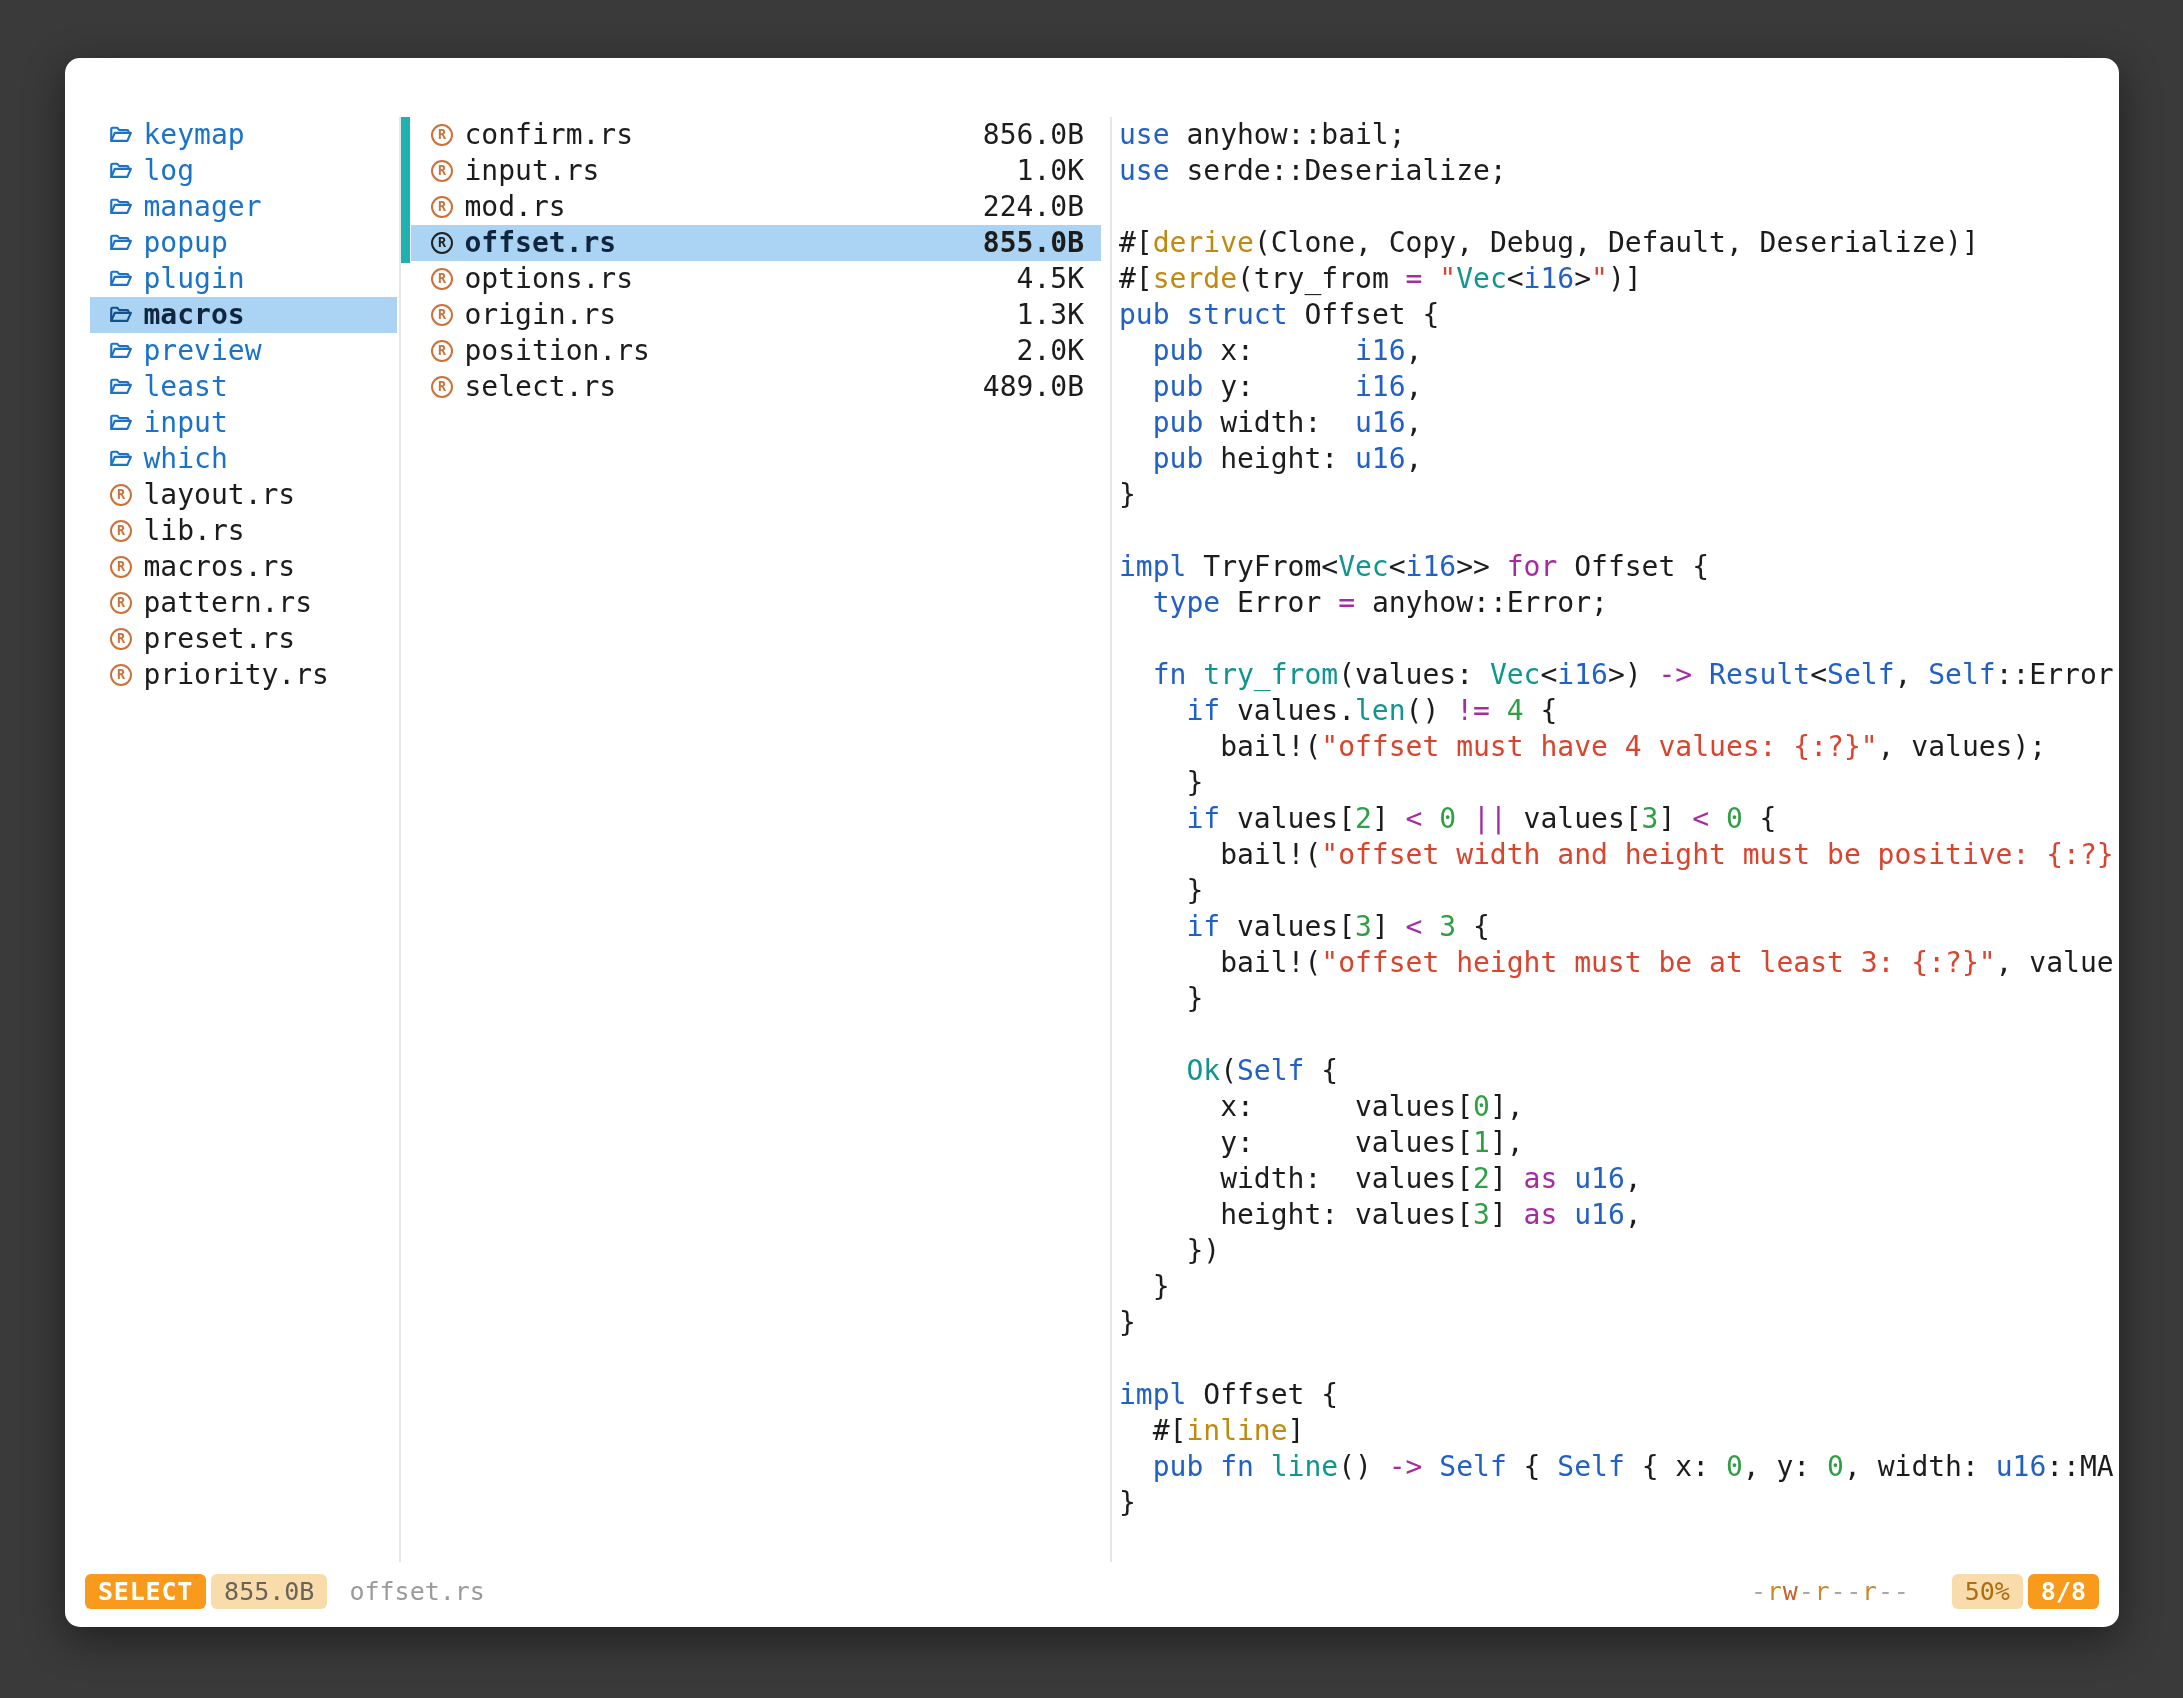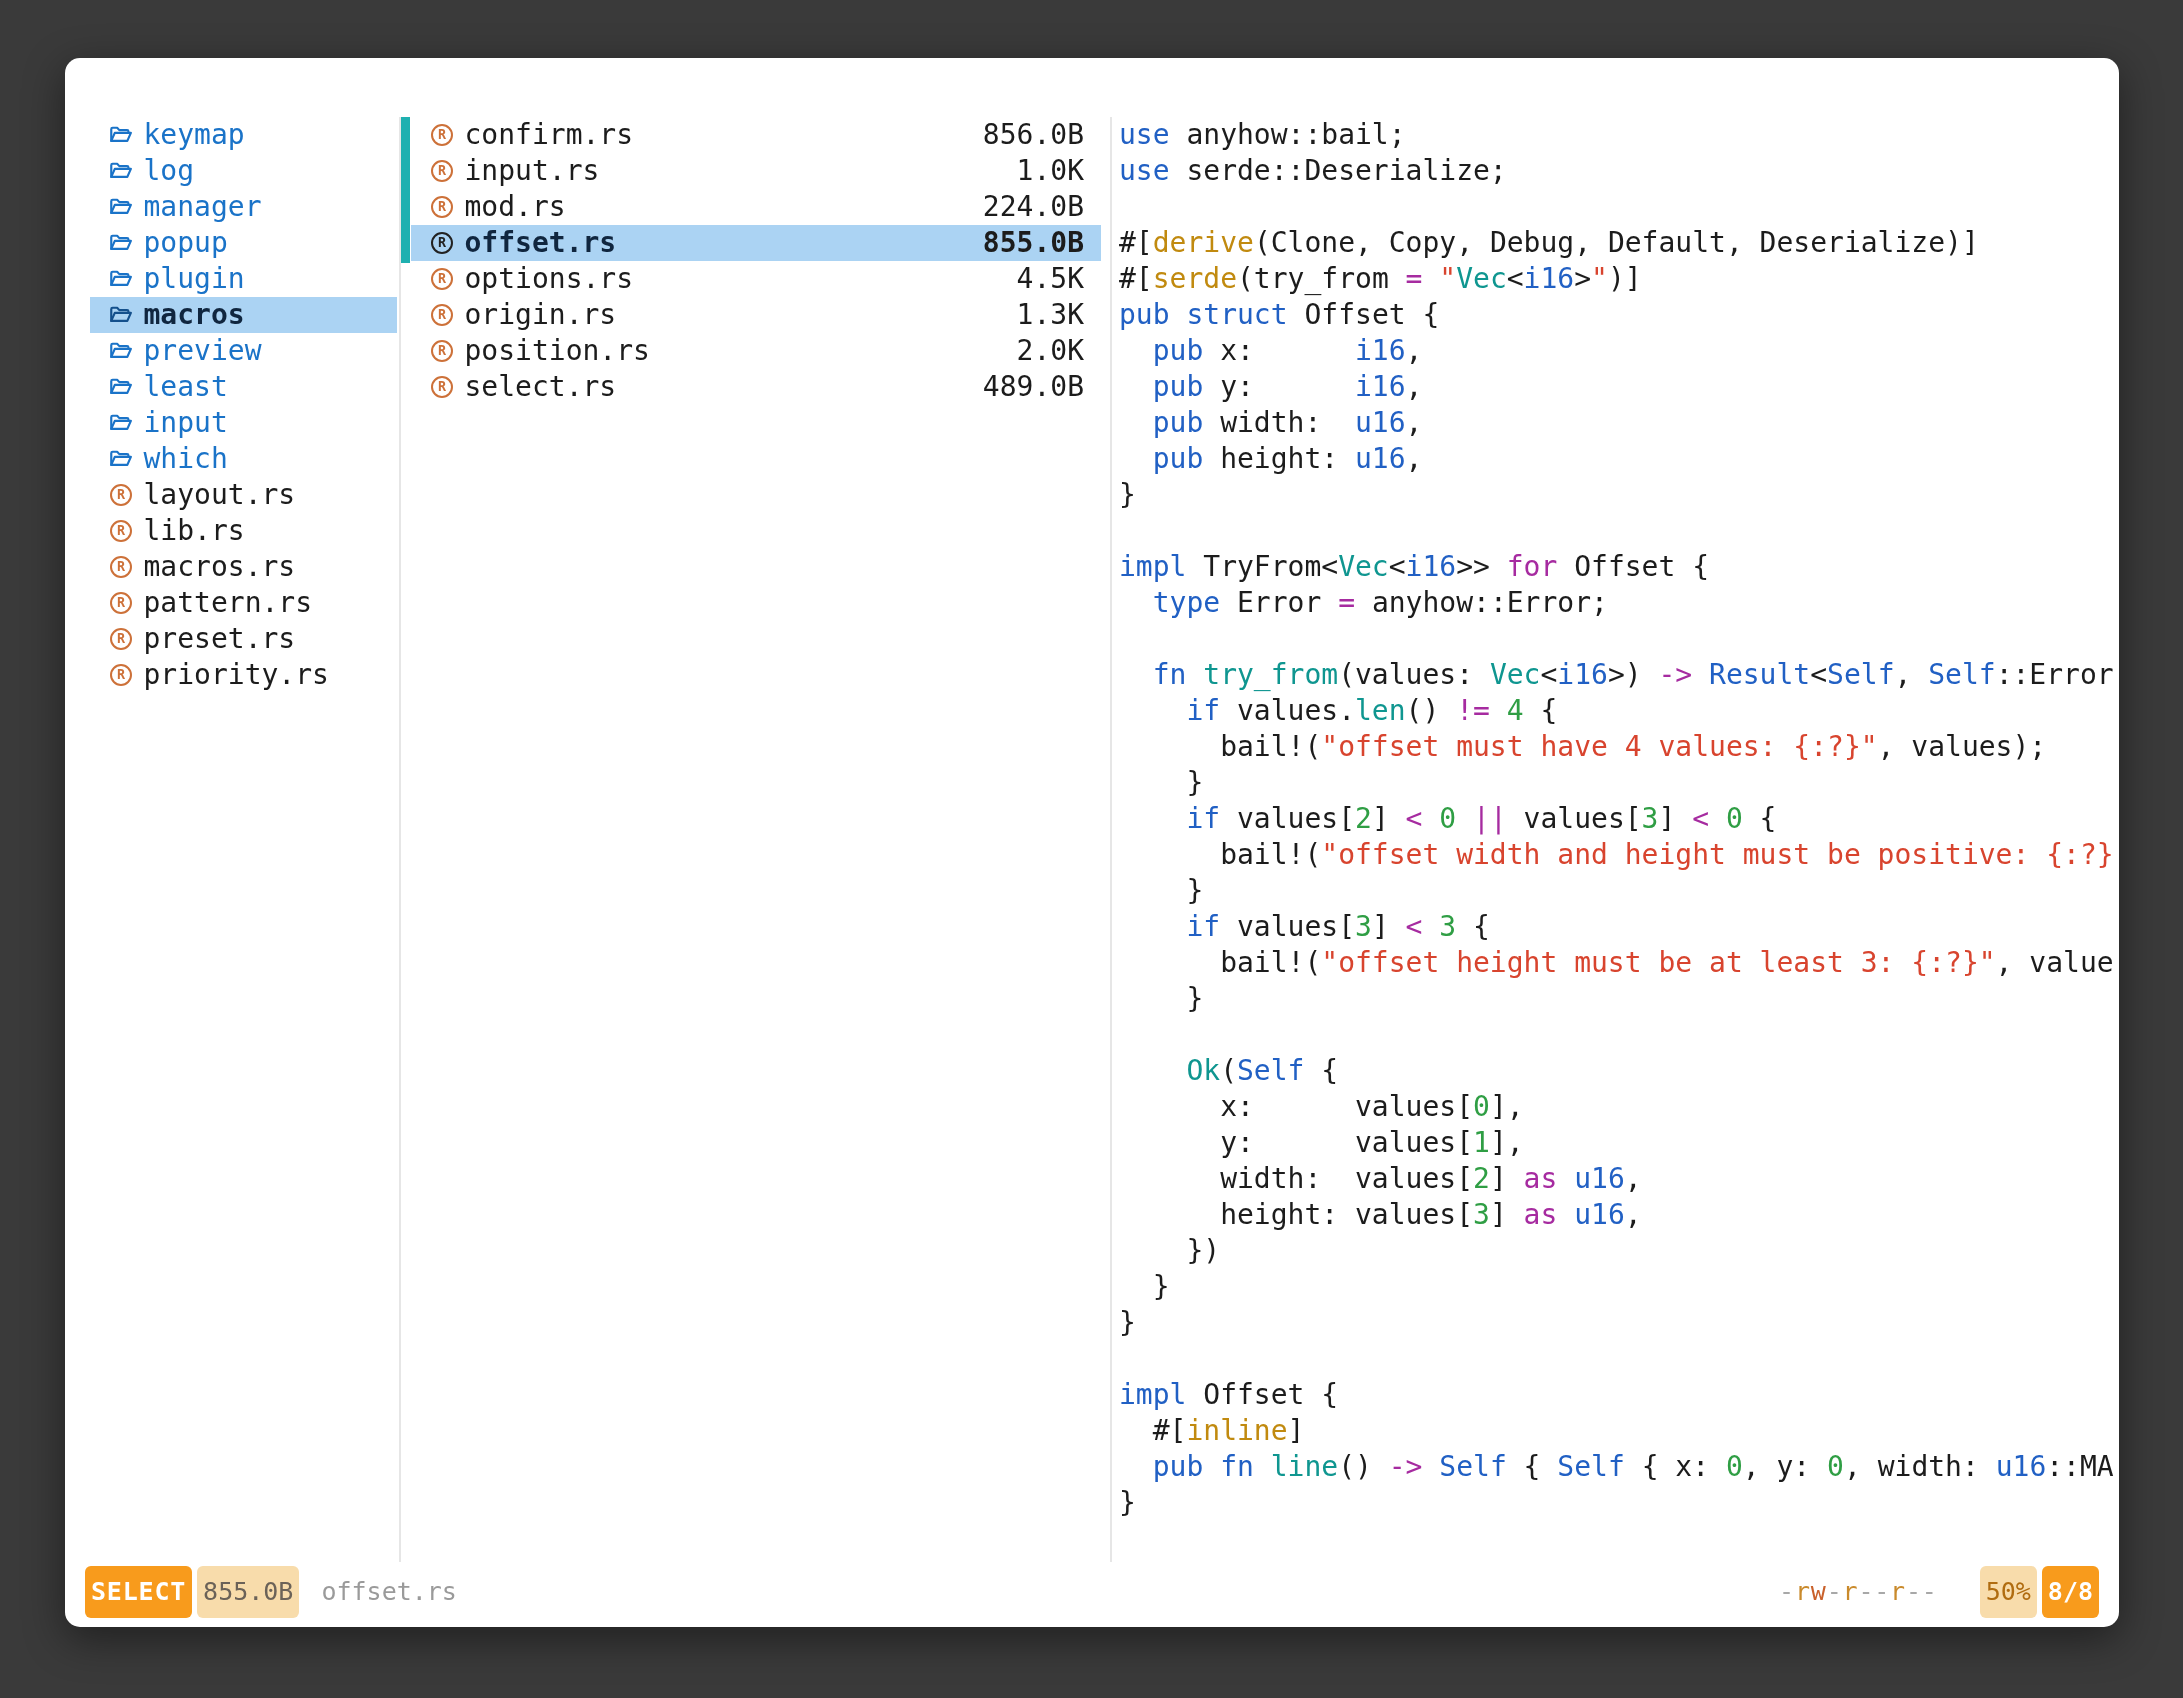--- a/index.html
+++ b/index.html
@@ -58,22 +58,22 @@
   .tok-num  { color: var(--syn-num); }
   .tok-str  { color: var(--syn-str); }
   .tok-attr { color: var(--syn-attr); }
   .statusbar {
     position:absolute; left:20px; right:20px; top:1515px; height:37px;
     display:flex; align-items:center; justify-content:space-between;
     font-size:25px;
   }
   .sb-left, .sb-right { display:flex; align-items:center; }
   .badge {
-    height:52px; display:inline-flex; align-items:center;
-    padding:0 6px; border-radius:5.9px;
+    height:35px; display:inline-flex; align-items:center;
+    padding:0 13px; border-radius:5.9px;
   }
   .badge-mode { background:var(--badge-orange); color:#fff; font-weight:bold; letter-spacing:0.8px; }
   .badge-size { background:var(--badge-tan); color:var(--badge-tan-text); margin-left:5px; }
   .sb-filename { color:var(--muted); margin-left:22px; }
   .perms { letter-spacing:0.8px; margin-right:42px; }
   .perm-dash { color:var(--perm-dash); }
   .perm-r { color:var(--perm-r); }
   .perm-w { color:var(--perm-w); }
   .badge-percent { background:var(--badge-tan); color:var(--percent-text); }
   .badge-pos { background:var(--badge-orange); color:#fff; font-weight:bold; margin-left:5px; }

